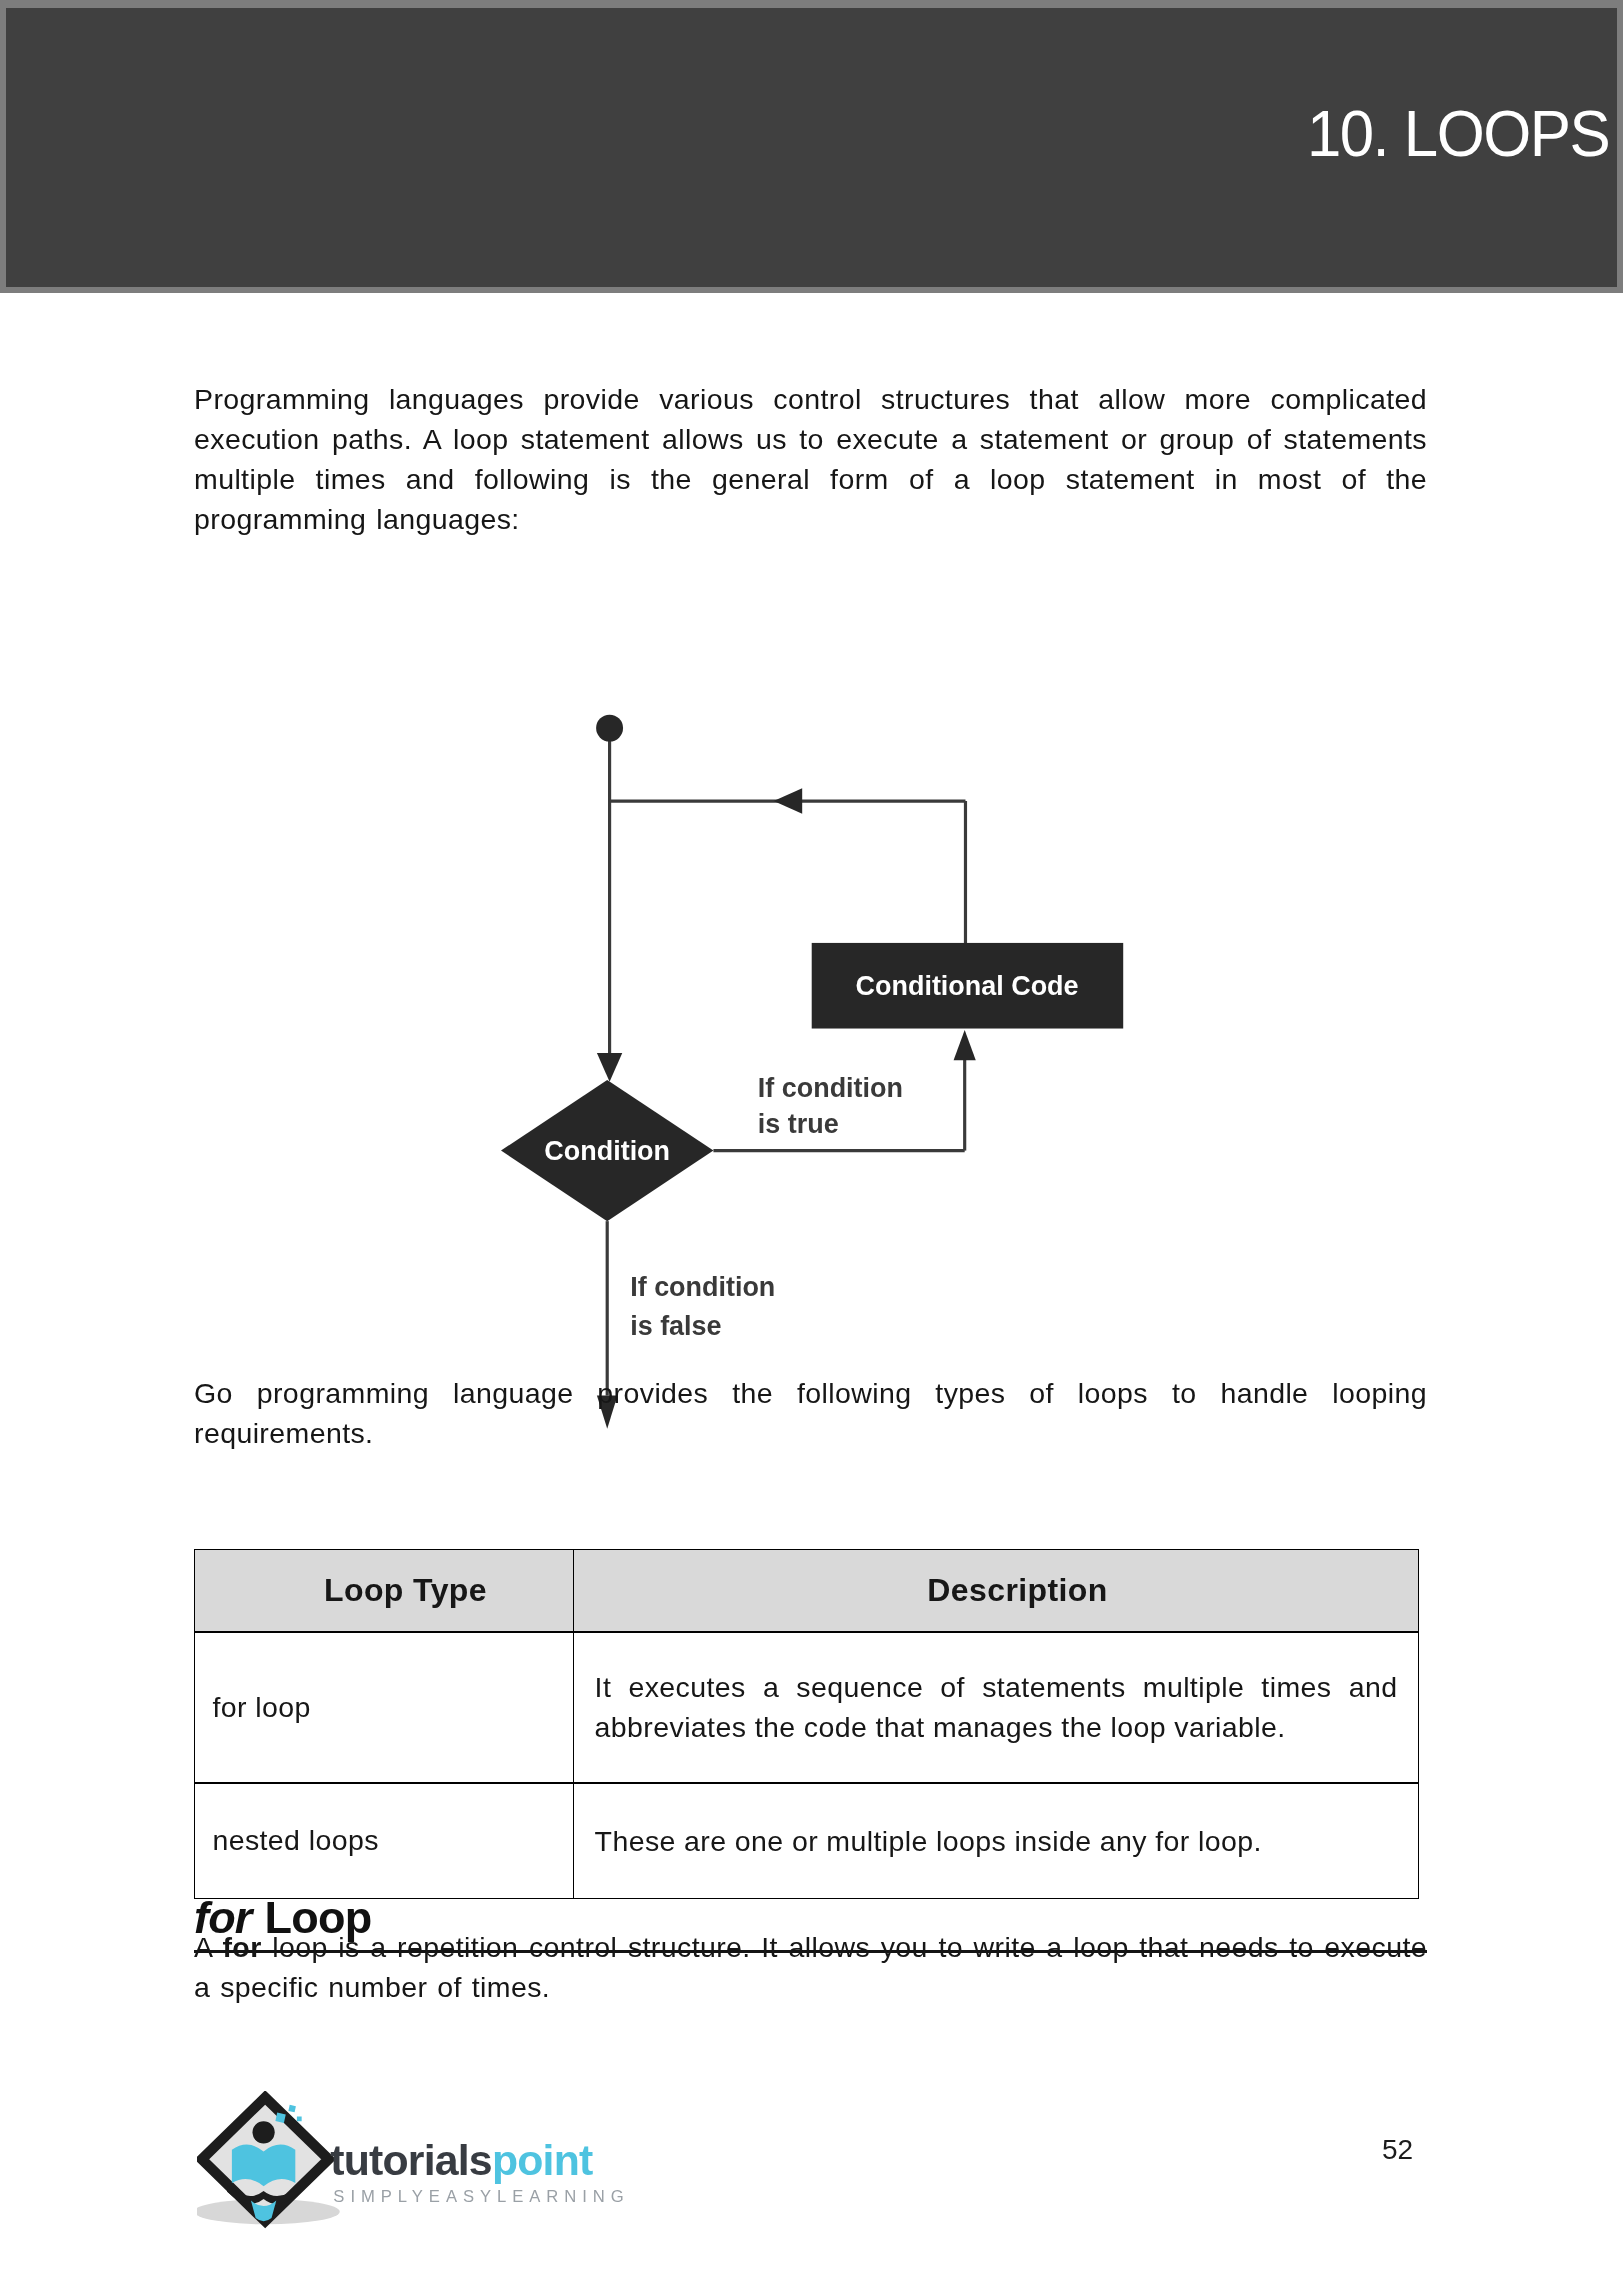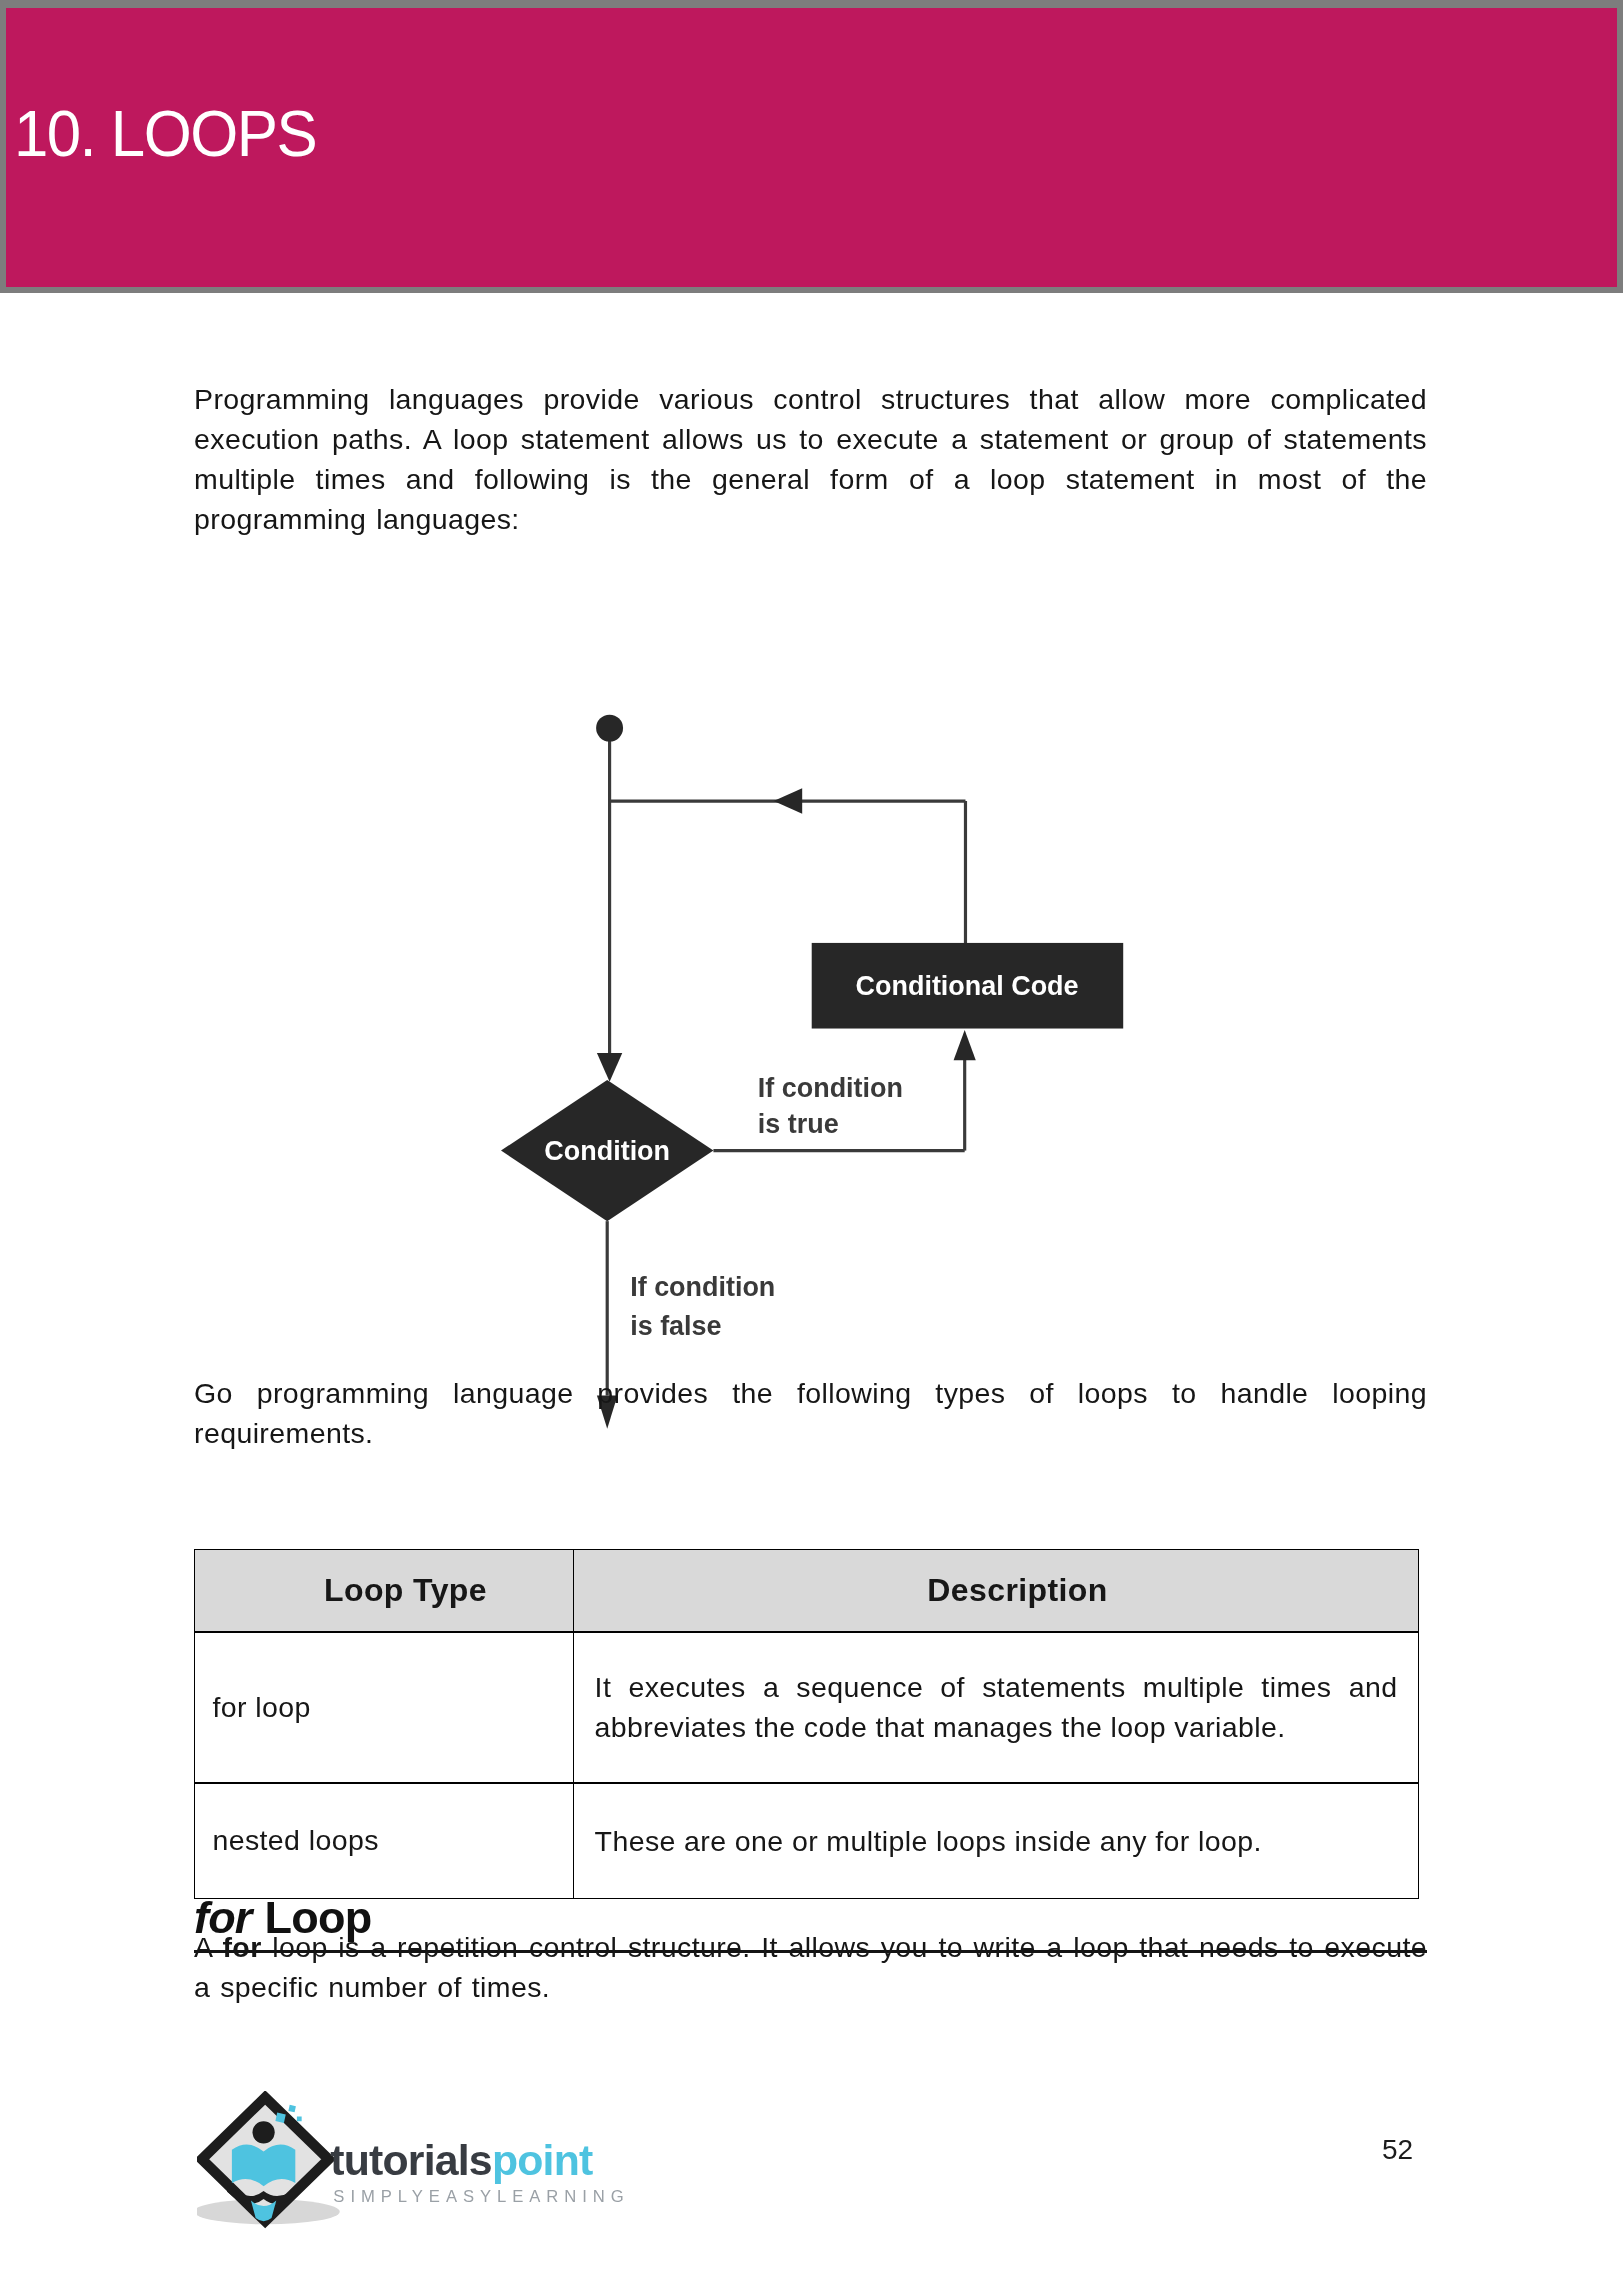--- a/index.html
+++ b/index.html
@@ -12,22 +12,22 @@
     overflow: hidden;
   }
 
   
   .banner-frame {
     position: absolute; left: 0; top: 0; width: 1623px; height: 293px;
     background: #7d7d7d;
   }
   .banner {
     position: absolute; left: 6.3px; right: 6.3px; top: 8px; bottom: 6.3px;
-    background: #be185d;
-    display: flex; align-items: center; justify-content: flex-start;
+    background: #404040;
+    display: flex; align-items: center; justify-content: flex-end;
     padding-bottom: 28.5px; box-sizing: border-box;
   }
   .banner-title {
     color: #ffffff;
     font-size: 65px;
     font-weight: 400;
     letter-spacing: -1.6px;
     transform: scaleX(0.95);
   }
 

